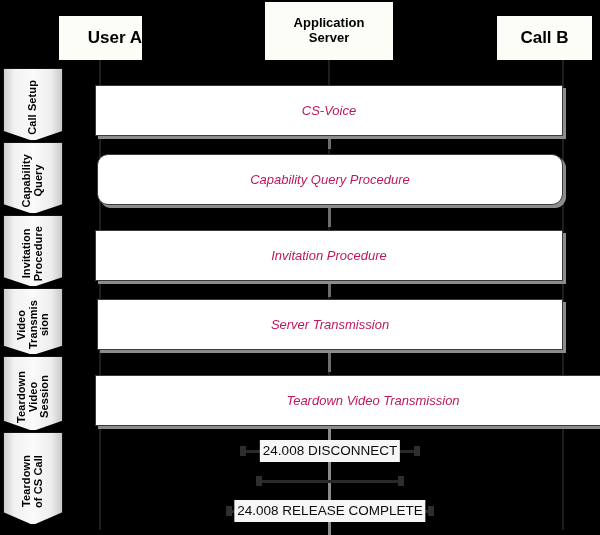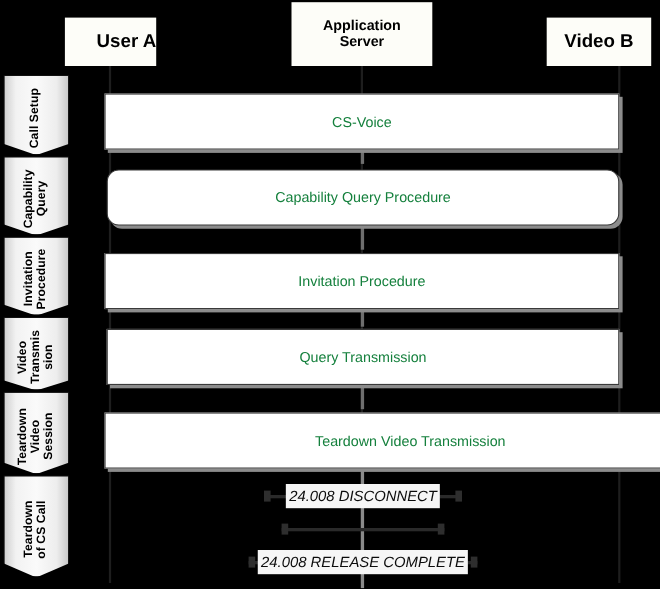--- a/index.html
+++ b/index.html
@@ -82,23 +82,24 @@
 
   
   .procbox {
     position: absolute;
     background: #ffffff;
     border: 1px solid #3a3a3a;
     box-sizing: border-box;
     display: flex;
     align-items: center;
     justify-content: center;
-    color: #15803d;
+    color: #be185d;
     font-size: 13px;
     box-shadow: 3px 3px 0 0 #8c8c8c;
+    font-style: italic;
   }
 
   
   .msgrow {
     position: absolute;
     height: 22px;
   }
   .msgline {
     position: absolute;
     top: 10px;
@@ -109,21 +110,20 @@
     position: absolute;
     top: 0;
     left: 50%;
     transform: translateX(-50%);
     background: #f6f6f6;
     color: #0c0c0c;
     font-size: 13.5px;
     line-height: 22px;
     padding: 0 3px;
     white-space: nowrap;
-    font-style: italic;
   }
   .arrowhead {
     position: absolute;
     top: 6px;
     width: 6px;
     height: 10px;
     background: #2e2e2e;
   }
 </style>
 </head>
@@ -141,21 +141,21 @@
   <div class="lifeline-seg" style="left:328px; top:350px; height:22px; background:#6e6e6e;"></div>
   <div class="lifeline-seg" style="left:328px; top:427px; height:108px; background:#8a8a8a;"></div>
 
   <div class="actor actor-a">
     <span>User A</span>
   </div>
   <div class="actor actor-srv">
     <span id="srv-label">Application<br>Server</span>
   </div>
   <div class="actor actor-b">
-    <span>Video B</span>
+    <span>Call B</span>
   </div>
 
   <div class="phases">
 
     <div class="phase" style="height:73px;">
       <span class="phase-label">Call Setup</span>
     </div>
 
     <div class="phase" style="height:72px;">
       <span class="phase-label">Capability
@@ -192,21 +192,21 @@
 
   <div class="procbox" style="left:97px; top:154px; width:466px; height:51px;border-radius:11px;">
     <span>Capability Query Procedure</span>
   </div>
 
   <div class="procbox" style="left:95px; top:230px; width:468px; height:51px;">
     <span>Invitation Procedure</span>
   </div>
 
   <div class="procbox" style="left:97px; top:299px; width:466px; height:51px;">
-    <span>Query Transmission</span>
+    <span>Server Transmission</span>
   </div>
 
   <div class="procbox" style="left:95px; top:375px; width:556px; height:51px;">
     <span>Teardown Video Transmission</span>
   </div>
 
   <div class="msgrow" style="left:240px; top:440px; width:180px;">
     <div class="msgline" style="left:0; width:180px;"></div>
     <div class="arrowhead" style="left:0;"></div>
     <div class="arrowhead" style="left:174px;"></div>

